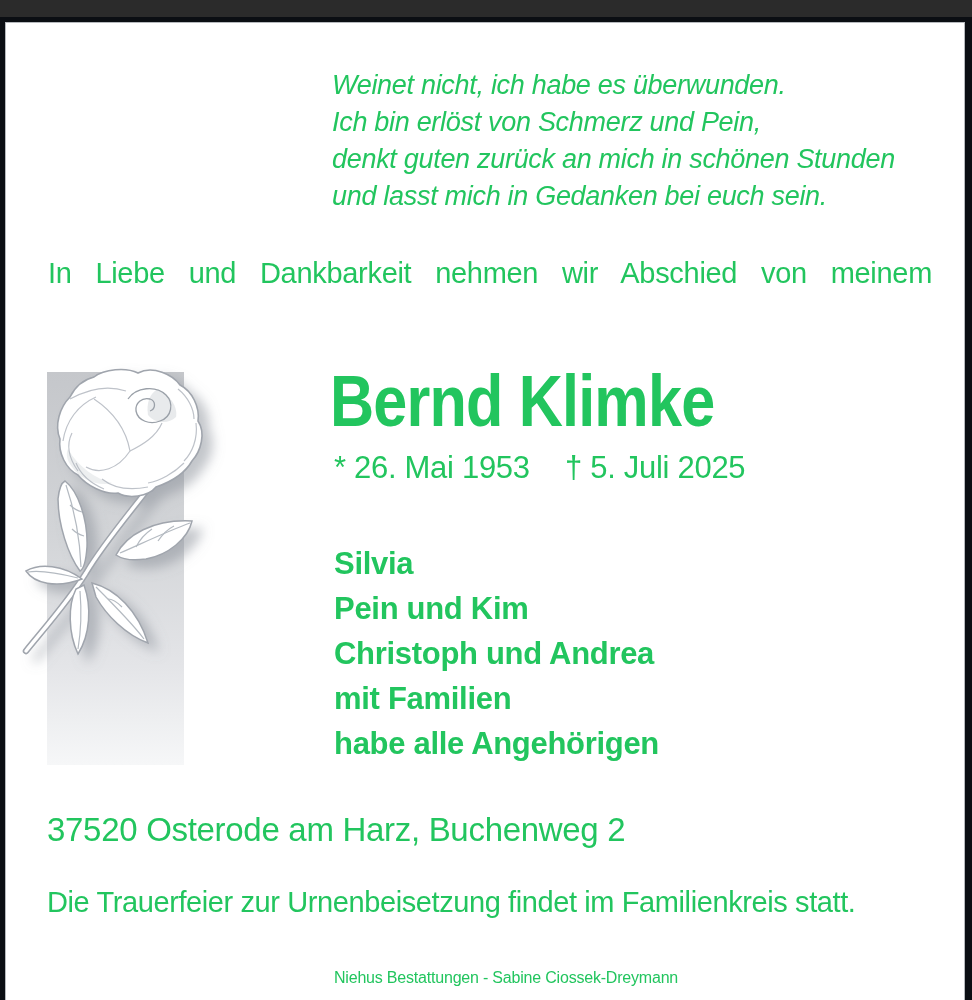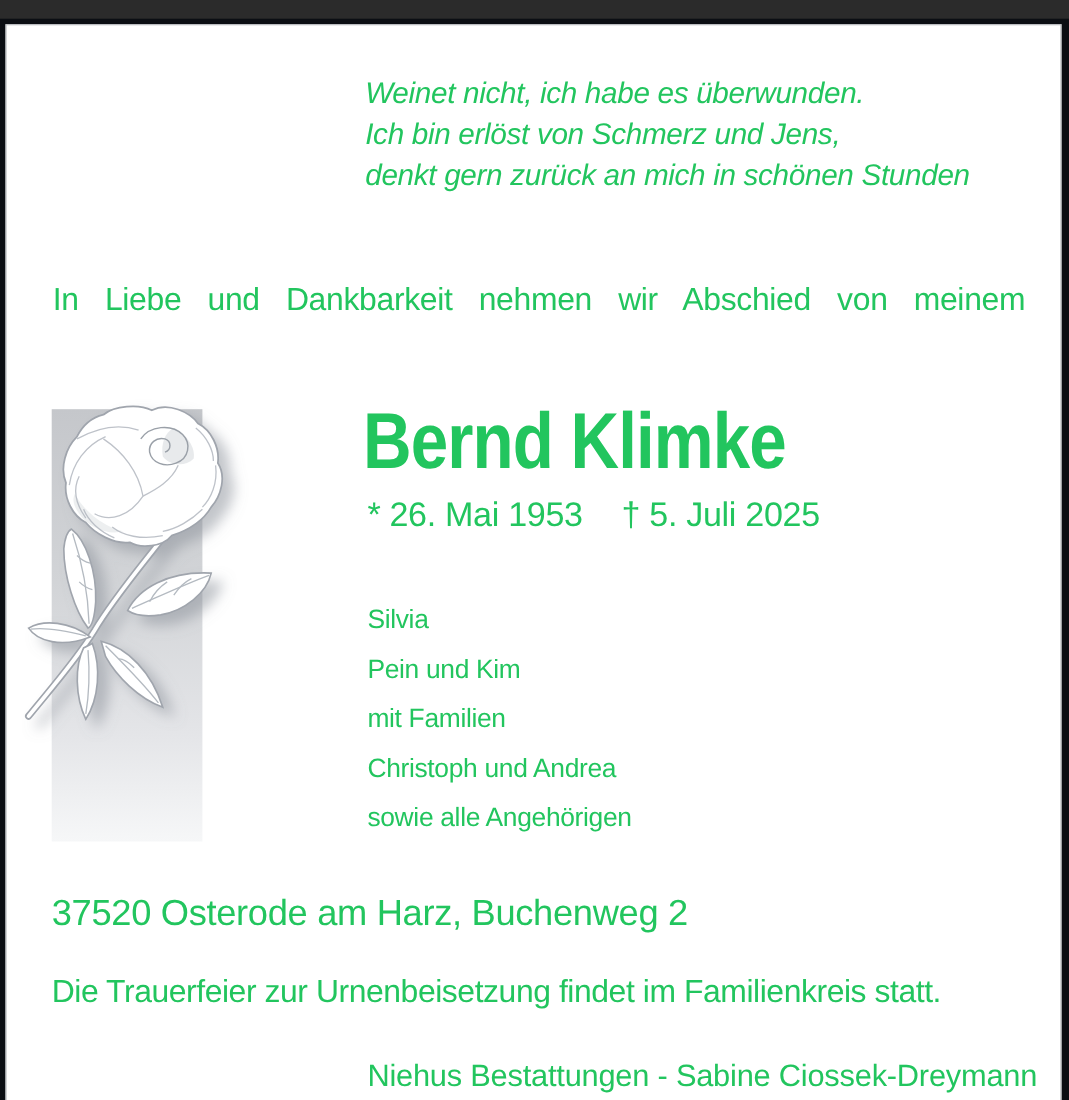--- a/index.html
+++ b/index.html
@@ -55,52 +55,53 @@
   .dates{
     position:absolute; left:334px; top:433px;
     font-size:31px; letter-spacing:-0.3px;
     white-space:nowrap;
     text-align:center;
   }
   .dates .death{ margin-left:27px; }
 
   .mourners{
     position:absolute; left:334px; top:524px;
-    font-size:24px; font-weight:normal; line-height:45px;
+    font-size:31px; font-weight:bold; line-height:45px;
     letter-spacing:-0.3px;
     white-space:nowrap;
   }
 
   .address{
     position:absolute; left:47px; top:796px;
     font-size:33px; line-height:34px; letter-spacing:-0.3px;
     white-space:nowrap;
   }
   .ceremony{
     position:absolute; left:47px; top:868px;
     font-size:29px; line-height:34px; letter-spacing:-0.4px;
     white-space:nowrap;
   }
   .undertaker{
     position:absolute; left:334px; top:946px;
-    font-size:28px; line-height:30px; letter-spacing:-0.2px;
+    font-size:16px; line-height:30px; letter-spacing:-0.2px;
     white-space:nowrap;
   }
 </style>
 </head>
 <body>
 
 <div class="page">
   <div class="sheet"></div>
   <div class="content">
 
     <div class="poem">
       <div>Weinet nicht, ich habe es überwunden.</div>
-      <div>Ich bin erlöst von Schmerz und Jens,</div>
-      <div>denkt gern zurück an mich in schönen Stunden</div>
+      <div>Ich bin erlöst von Schmerz und Pein,</div>
+      <div>denkt guten zurück an mich in schönen Stunden</div>
+      <div>und lasst mich in Gedanken bei euch sein.</div>
     </div>
 
     <div class="intro">
       <div class="justified">In Liebe und Dankbarkeit nehmen wir Abschied von meinem</div>
     </div>
 
     <div class="rose-band"></div>
 
     <svg class="rose-svg" width="230" height="318" viewBox="0 0 230 318" aria-hidden="true">
       <defs>
@@ -159,23 +160,23 @@
     <div class="name">Bernd Klimke</div>
 
     <div class="dates">
       <span class="birth">* 26. Mai 1953</span>
       <span class="death">† 5. Juli 2025</span>
     </div>
 
     <div class="mourners">
       <div>Silvia</div>
       <div>Pein und Kim</div>
+      <div>Christoph und Andrea</div>
       <div>mit Familien</div>
-      <div>Christoph und Andrea</div>
-      <div>sowie alle Angehörigen</div>
+      <div>habe alle Angehörigen</div>
     </div>
 
     <div class="address">37520 Osterode am Harz, Buchenweg 2</div>
 
     <div class="ceremony">Die Trauerfeier zur Urnenbeisetzung findet im Familienkreis statt.</div>
 
     <div class="undertaker">Niehus Bestattungen - Sabine Ciossek-Dreymann</div>
 
   </div>
 </div>

